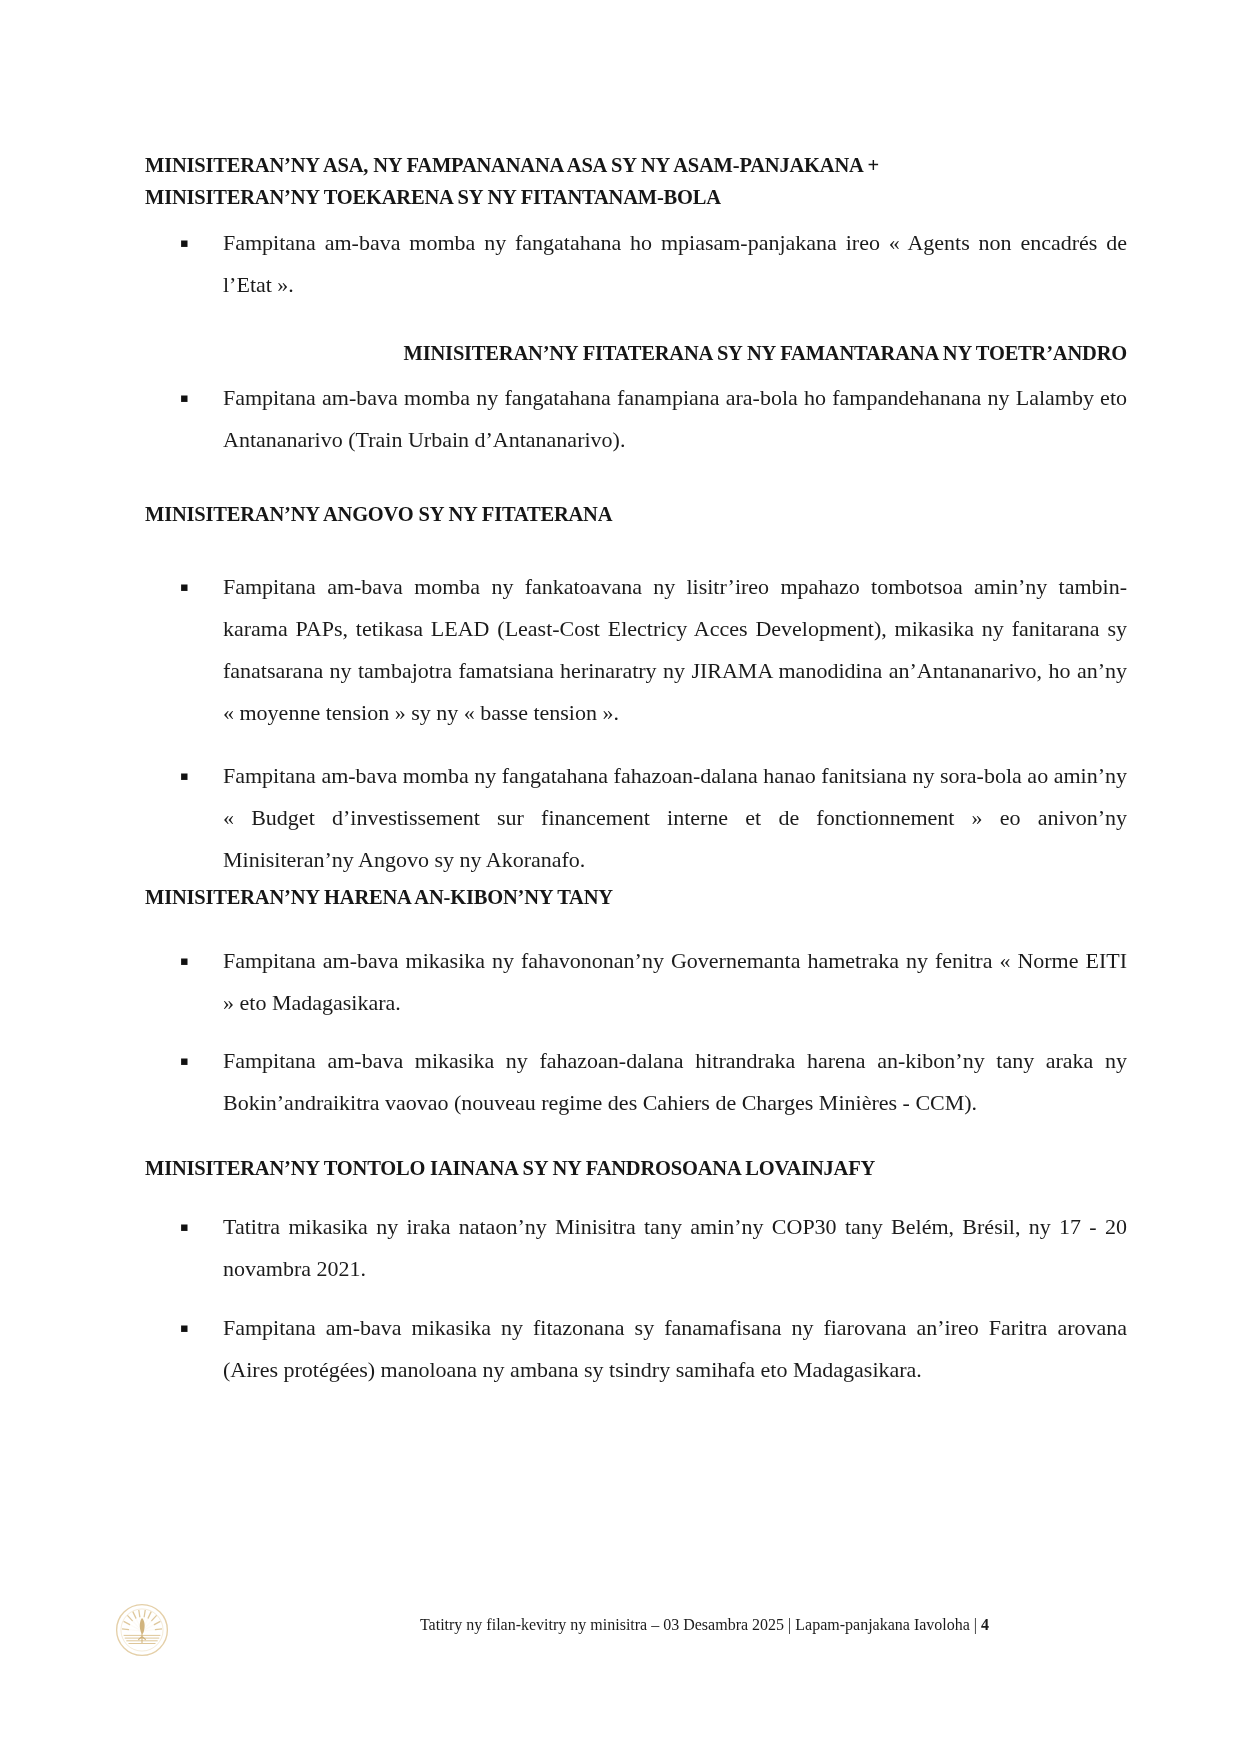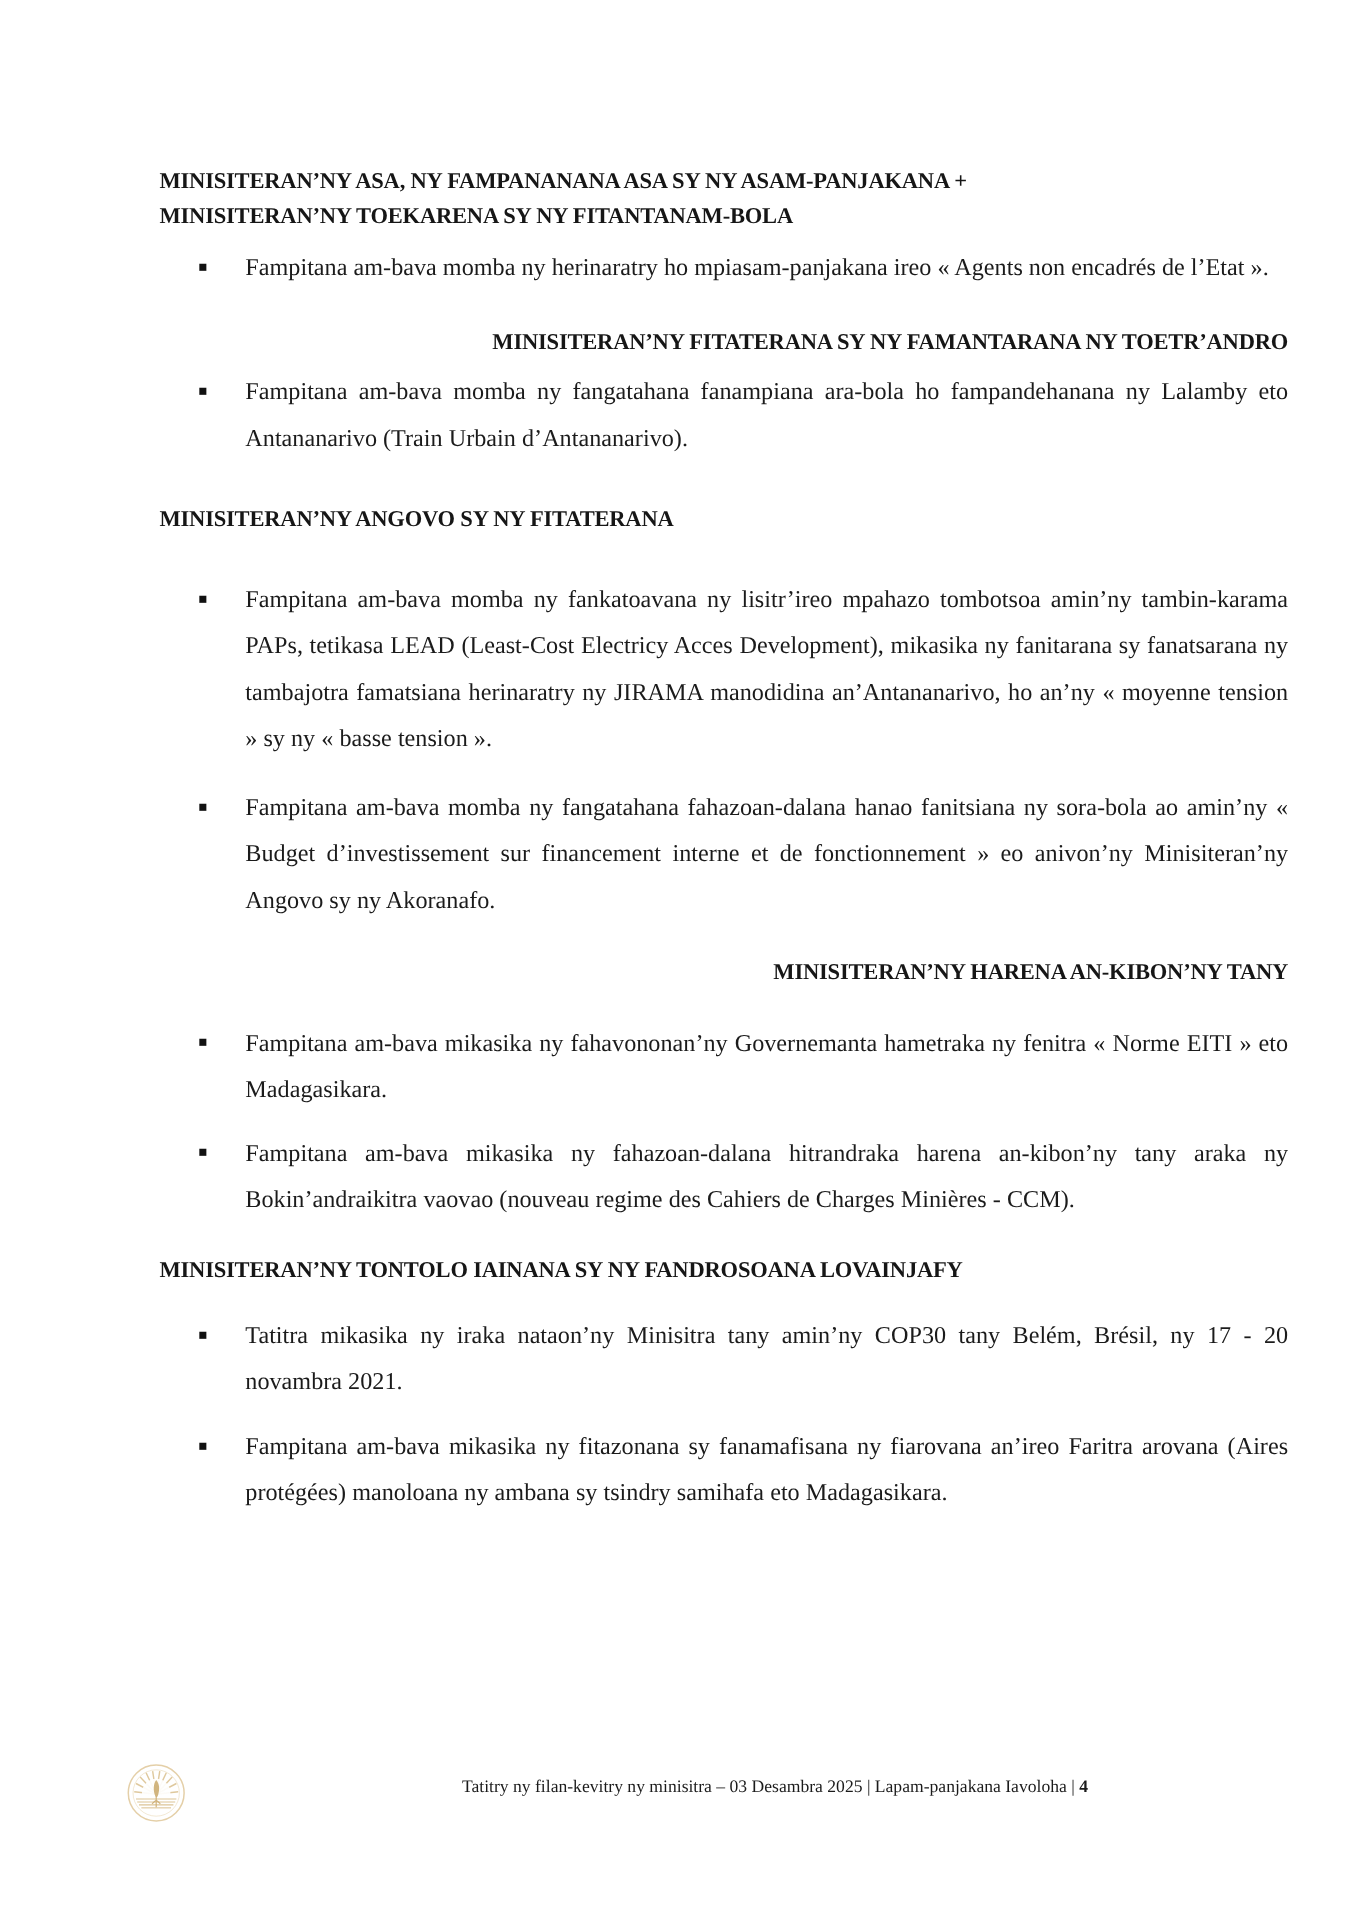--- a/index.html
+++ b/index.html
@@ -7,21 +7,21 @@
   .page {
     position: relative;
     width: 1241px;
     height: 1755px;
     background: #ffffff;
     overflow: hidden;
     font-family: "Liberation Serif", serif;
     color: #1b1b1b;
   }
   .content {
-    padding: 149px 70px 0 145px;
+    padding: 149px 114px 0 145px;
   }
   section { display: flow-root; }
   h2 {
     font-family: "Liberation Serif", serif;
     font-size: 20.5px;
     font-weight: bold;
     line-height: 32px;
     letter-spacing: -0.2px;
     white-space: pre-line;
     color: #161616;
@@ -73,21 +73,21 @@
 <body>
 
 <div class="page">
   <div class="content">
 
     <section>
       <h2 style="margin-top:0;">MINISITERAN’NY ASA, NY FAMPANANANA ASA SY NY ASAM-PANJAKANA +
 MINISITERAN’NY TOEKARENA SY NY FITANTANAM-BOLA</h2>
       <div class="bullet" style="margin-top:9px;">
         <span class="marker">▪</span>
-        <p>Fampitana am-bava momba ny herinaratry ho mpiasam-panjakana ireo « Agents non encadrés de l’Etat ».</p>
+        <p>Fampitana am-bava momba ny fangatahana ho mpiasam-panjakana ireo « Agents non encadrés de l’Etat ».</p>
       </div>
     </section>
 
     <section>
       <h2 style="margin-top:31px;text-align:right;">MINISITERAN’NY FITATERANA SY NY FAMANTARANA NY TOETR’ANDRO</h2>
       <div class="bullet" style="margin-top:8px;">
         <span class="marker">▪</span>
         <p>Fampitana am-bava momba ny fangatahana fanampiana ara-bola ho fampandehanana ny Lalamby eto Antananarivo (Train Urbain d’Antananarivo).</p>
       </div>
     </section>
@@ -98,21 +98,21 @@
         <span class="marker">▪</span>
         <p>Fampitana am-bava momba ny fankatoavana ny lisitr’ireo mpahazo tombotsoa amin’ny tambin-karama PAPs, tetikasa LEAD (Least-Cost Electricy Acces Development), mikasika ny fanitarana sy fanatsarana ny tambajotra famatsiana herinaratry ny JIRAMA manodidina an’Antananarivo, ho an’ny « moyenne tension » sy ny « basse tension ».</p>
       </div>
       <div class="bullet" style="margin-top:21px;">
         <span class="marker">▪</span>
         <p>Fampitana am-bava momba ny fangatahana fahazoan-dalana hanao fanitsiana ny sora-bola ao amin’ny « Budget d’investissement sur financement interne et de fonctionnement » eo anivon’ny Minisiteran’ny Angovo sy ny Akoranafo.</p>
       </div>
     </section>
 
     <section>
-      <h2 style="margin-top:29px;text-align:right;">MINISITERAN’NY HARENA AN-KIBON’NY TANY</h2>
+      <h2 style="">MINISITERAN’NY HARENA AN-KIBON’NY TANY</h2>
       <div class="bullet" style="margin-top:27px;">
         <span class="marker">▪</span>
         <p>Fampitana am-bava mikasika ny fahavononan’ny Governemanta hametraka ny fenitra « Norme EITI » eto Madagasikara.</p>
       </div>
       <div class="bullet" style="margin-top:16px;">
         <span class="marker">▪</span>
         <p>Fampitana am-bava mikasika ny fahazoan-dalana hitrandraka harena an-kibon’ny tany araka ny Bokin’andraikitra vaovao (nouveau regime des Cahiers de Charges Minières - CCM).</p>
       </div>
     </section>
 

